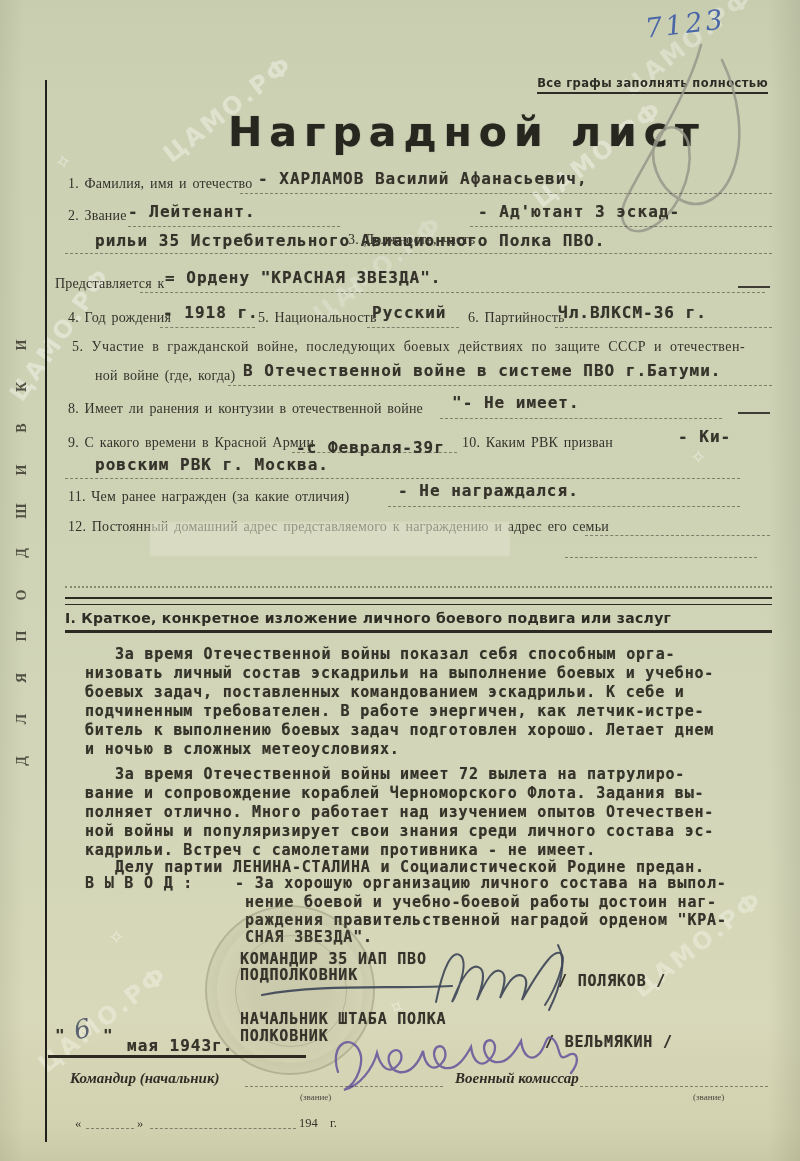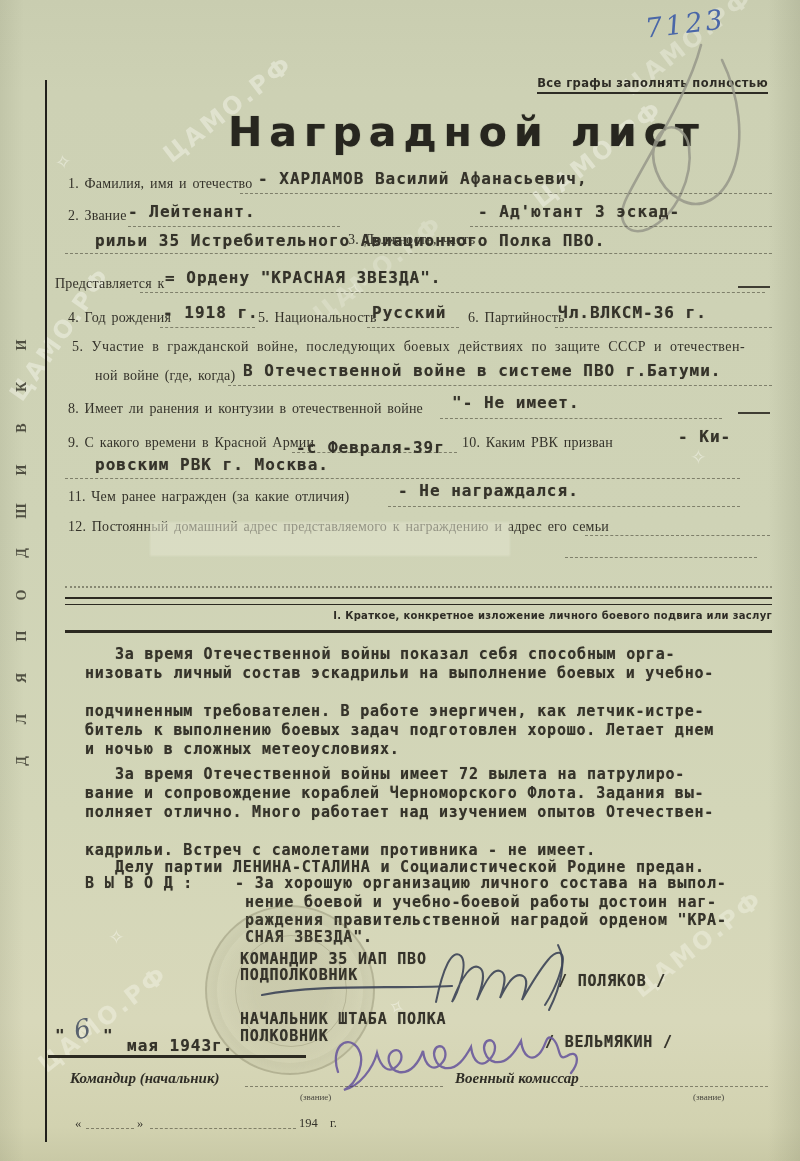--- a/index.html
+++ b/index.html
@@ -15,21 +15,21 @@
   .lbl-sm{font-family:"Liberation Serif", serif; font-size:12.5px; color:#34322a; white-space:nowrap;}
   .typed{font-family:"DejaVu Sans Mono", monospace; font-weight:700; color:#35332a; white-space:nowrap; text-shadow:0 0 .7px rgba(53,51,42,.55);}
   .t15{font-size:15px; letter-spacing:.8px;}
   .t16{font-size:16px; letter-spacing:1px;}
   .rule{border-bottom:1px dashed rgba(62,60,46,.55); height:0;}
   .rule-dot{border-bottom:2px dotted rgba(62,60,46,.5); height:0;}
   .rule-heavy{background:#2c2a21; height:3px;}
   .dashmark{background:#3f3d33; height:2px;}
   .title{font-family:"DejaVu Sans", sans-serif; font-weight:800; font-size:41px; letter-spacing:7px; color:#27261f; white-space:nowrap; text-shadow:0 0 1px rgba(39,38,31,.6);}
   .topnote{font-family:"DejaVu Sans", sans-serif; font-weight:700; font-size:11.5px; color:#2e2c25; border-bottom:2px solid #2e2c25; padding-bottom:2px; letter-spacing:.4px; white-space:nowrap;}
-  .sechead{font-family:"DejaVu Sans", sans-serif; font-weight:700; font-size:10px; color:#2e2c25; letter-spacing:.3px; text-align:right; white-space:nowrap;}
+  .sechead{font-family:"DejaVu Sans", sans-serif; font-weight:700; font-size:14px; color:#2e2c25; letter-spacing:.3px; text-align:left; white-space:nowrap;}
   .handblue{font-family:"DejaVu Serif", serif; font-style:italic; color:#4a67a8; font-size:27px; letter-spacing:3px; white-space:nowrap;}
   .handsix{font-family:"DejaVu Serif", serif; font-style:italic; color:#59626e; font-size:26px; white-space:nowrap;}
   .footit{font-family:"Liberation Serif", serif; font-style:italic; font-weight:700; font-size:15px; color:#2f2d26; white-space:nowrap;}
   .zv{font-family:"Liberation Serif", serif; font-size:9px; color:#4a4840; white-space:nowrap;}
   .wm{font-family:"DejaVu Sans", sans-serif; font-weight:700; font-size:24px; letter-spacing:3px; color:rgba(255,255,250,.38); white-space:nowrap; pointer-events:none;}
   .wmstar{font-size:20px; color:rgba(255,255,250,.42); pointer-events:none;}
   .marginletters{display:flex; flex-direction:column; justify-content:space-between; align-items:center;}
   .marginletters span{font-family:"Liberation Serif", serif; font-weight:700; font-size:14px; color:rgba(58,56,46,.85); transform:rotate(-90deg); line-height:1;}
   .vline{width:2px; background:#21201b;}
   .stamp{border-radius:50%; border:2px solid rgba(115,112,82,.34);
@@ -135,27 +135,29 @@
   <div class="abs patch" style="left:150px; top:522px; width:360px; height:34px;"></div>
   <div class="abs rule" style="left:565px; top:557px; width:192px;"></div>
   <div class="abs rule-dot" style="left:65px; top:586px; width:707px;"></div>
 
   <div class="abs" style="left:65px; top:597px; width:707px; height:5px; border-top:2px solid #2c2a21; border-bottom:1px solid #2c2a21;"></div>
   <div class="abs sechead" style="left:65px; top:610px; width:707px;">I. Краткое, конкретное изложение личного боевого подвига или заслуг</div>
   <div class="abs rule-heavy" style="left:65px; top:630px; width:707px;"></div>
 
   <div class="abs typed t15" style="left:115px; top:645px;">За время Отечественной войны показал себя способным орга-</div>
   <div class="abs typed t15" style="left:85px;  top:664px;">низовать личный состав эскадрильи на выполнение боевых и учебно-</div>
+  <div class="abs typed t15" style="left:85px;  top:683px;">боевых задач, поставленных командованием эскадрильи.  К себе и</div>
   <div class="abs typed t15" style="left:85px;  top:721px;">битель к выполнению боевых задач подготовлен хорошо. Летает днем</div>
   <div class="abs typed t15" style="left:85px;  top:702px;">подчиненным требователен. В работе энергичен, как летчик-истре-</div>
   <div class="abs typed t15" style="left:85px;  top:740px;">и ночью в сложных метеоусловиях.</div>
 
   <div class="abs typed t15" style="left:115px; top:765px;">За время Отечественной войны имеет 72 вылета на патрулиро-</div>
   <div class="abs typed t15" style="left:85px;  top:784px;">вание и сопровождение кораблей Черноморского Флота. Задания вы-</div>
   <div class="abs typed t15" style="left:85px;  top:803px;">полняет отлично. Много работает над изучением опытов Отечествен-</div>
+  <div class="abs typed t15" style="left:85px;  top:822px;">ной войны и популяризирует свои знания среди личного состава эс-</div>
   <div class="abs typed t15" style="left:85px;  top:841px;">кадрильи.  Встреч с самолетами противника - не имеет.</div>
   <div class="abs typed t15" style="left:115px; top:858px;">Делу партии ЛЕНИНА-СТАЛИНА и Социалистической Родине предан.</div>
 
   <div class="abs typed t15" style="left:85px;  top:874px;">В Ы В О Д :</div>
   <div class="abs typed t15" style="left:235px; top:874px;">- За хорошую организацию личного состава на выпол-</div>
   <div class="abs typed t15" style="left:245px; top:893px;">нение боевой и учебно-боевой работы достоин наг-</div>
   <div class="abs typed t15" style="left:245px; top:911px;">раждения правительственной наградой орденом  "КРА-</div>
   <div class="abs typed t15" style="left:245px; top:928px;">СНАЯ ЗВЕЗДА".</div>
 
   <div class="abs stamp" style="left:205px; top:905px; width:166px; height:166px;">

